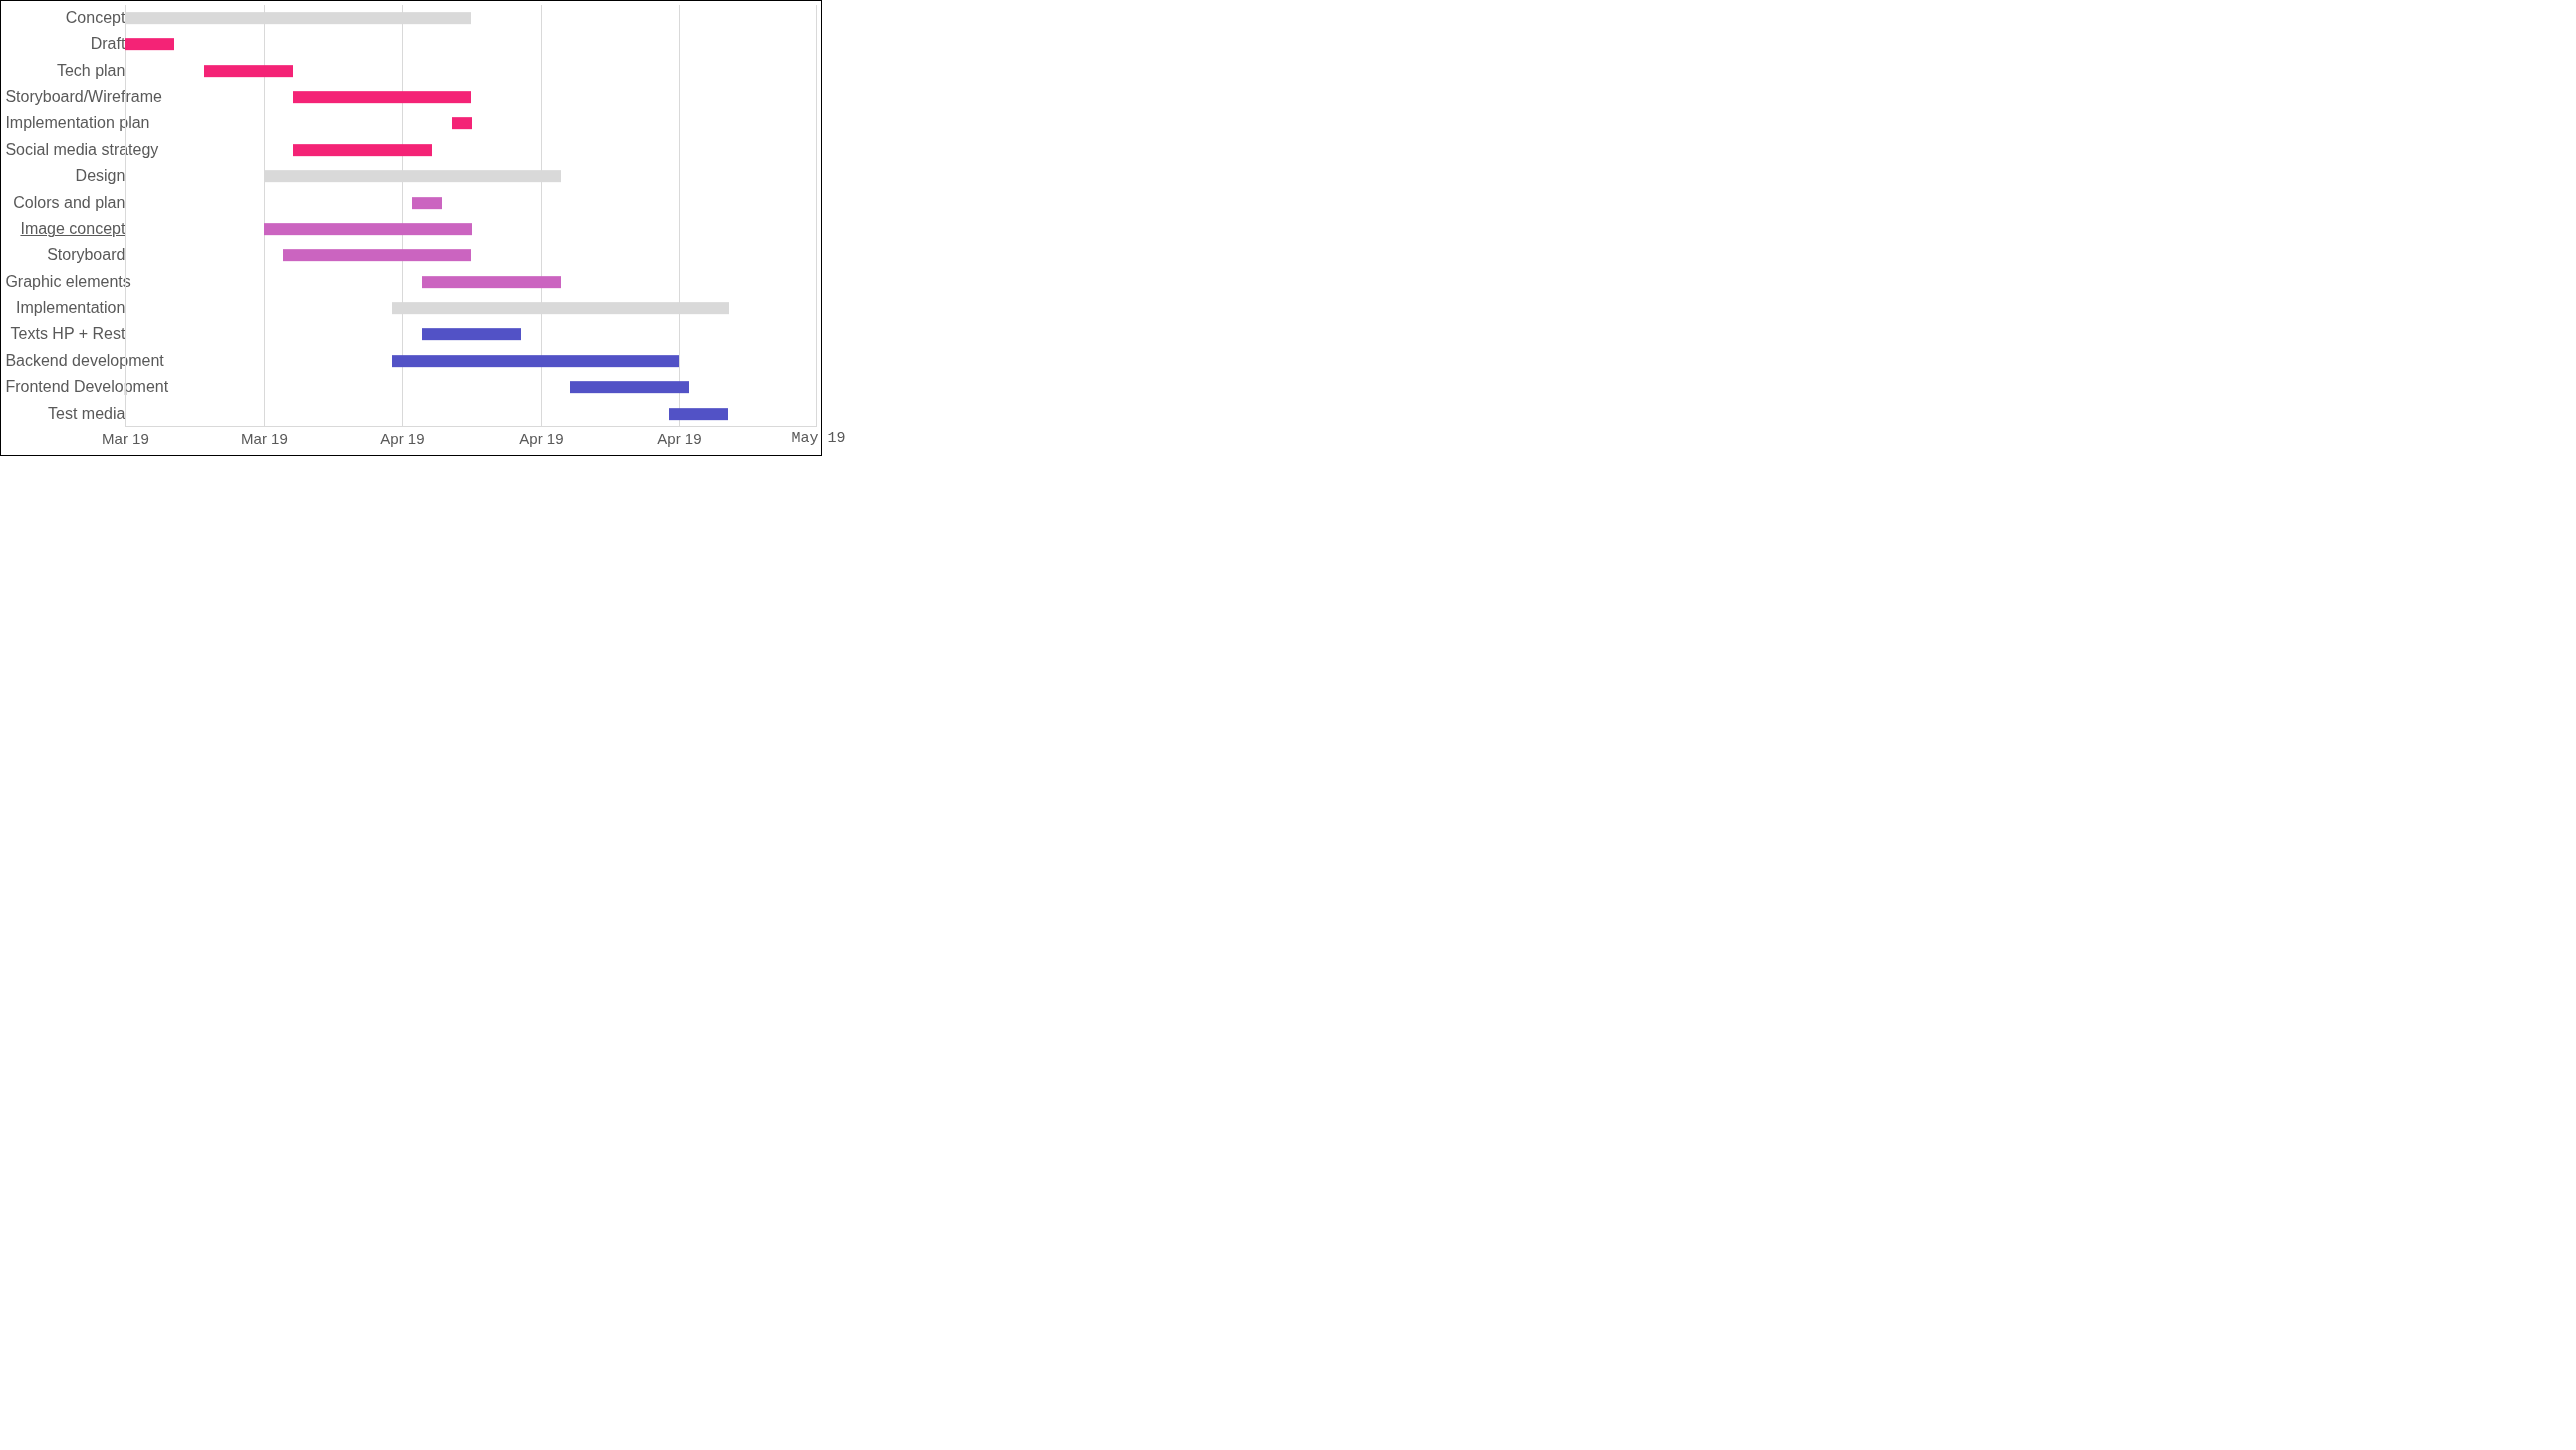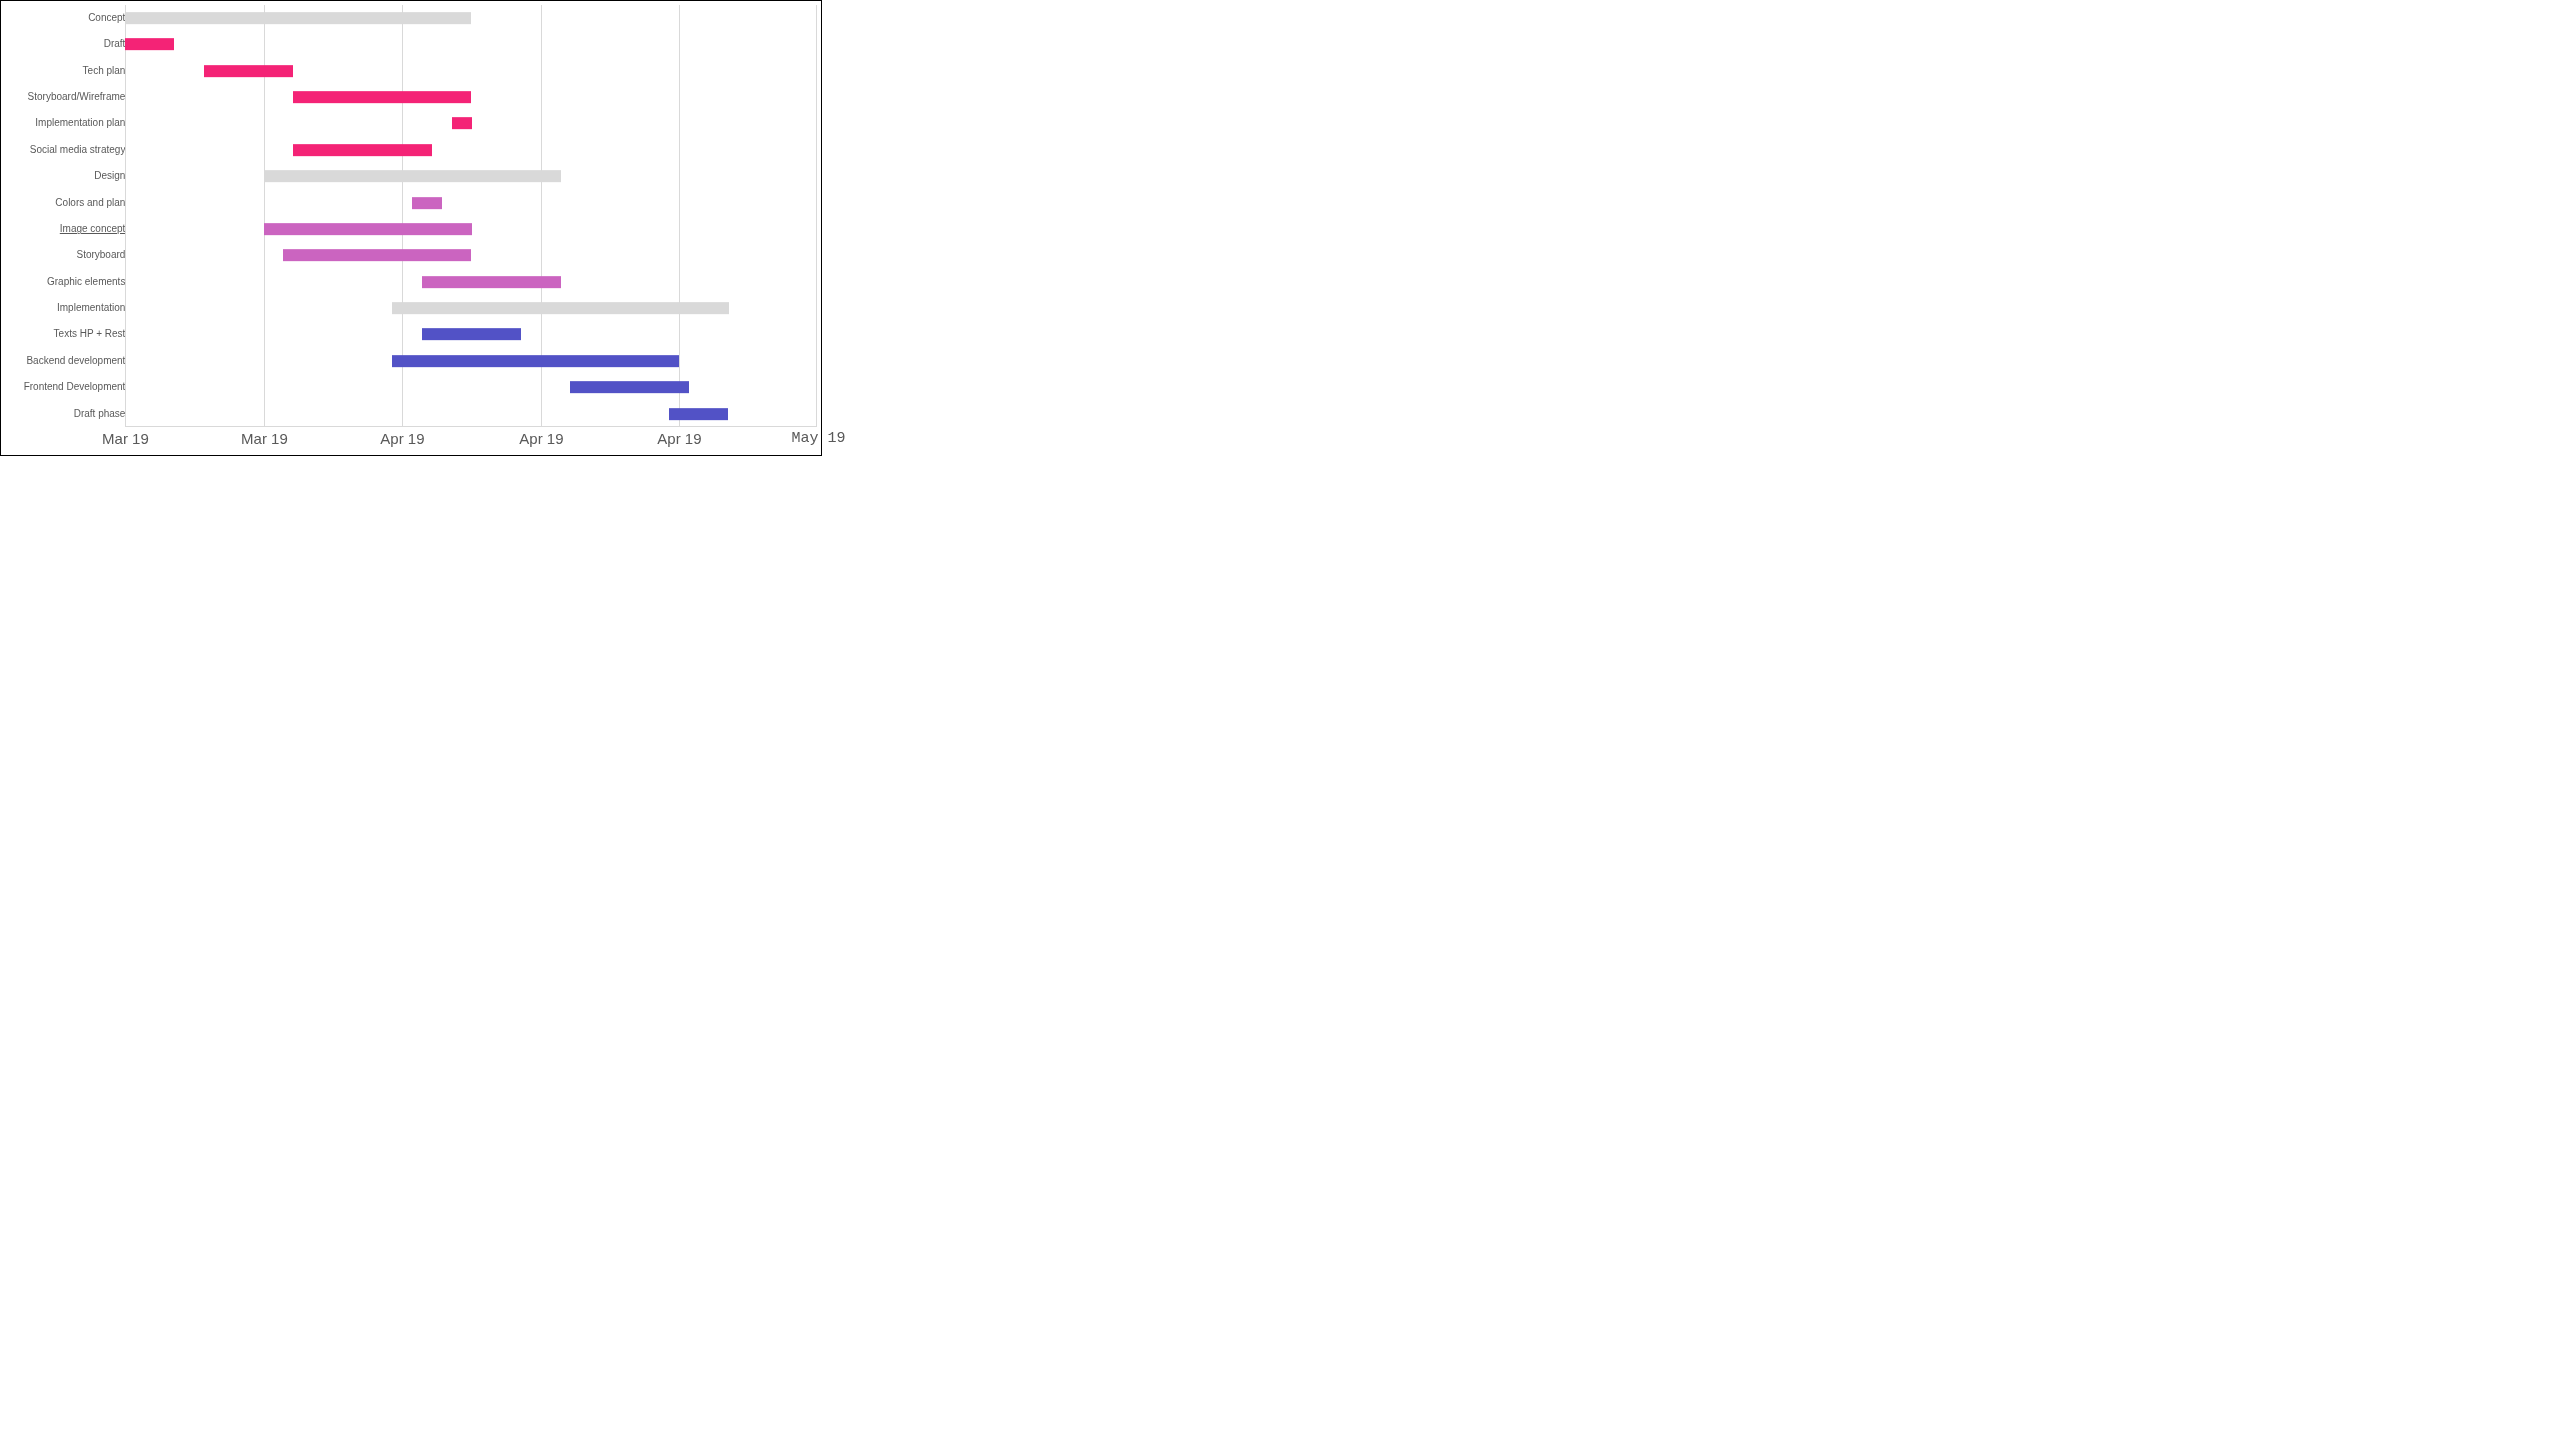--- a/index.html
+++ b/index.html
@@ -40,21 +40,21 @@
     left: 120px; right: 0; bottom: 0;
     height: 25px;
   }
   .row {
     position: absolute;
     left: 0; right: 0;
     height: 26px;
     line-height: 26px;
   }
   .row .lbl {
-    font-size: 10px;
+    font-size: 16px;
     color: #595959;
     white-space: nowrap;
   }
   .bar {
     position: absolute;
     height: 11.7px;
     top: 50%;
     transform: translateY(-50%);
     border-radius: 0;
   }
@@ -88,21 +88,21 @@
         <div class="row" style="top: 132px; height: 26px; line-height: 26px;"><span class="lbl">Social media strategy</span></div>
         <div class="row" style="top: 158px; height: 26px; line-height: 26px;"><span class="lbl">Design</span></div>
         <div class="row" style="top: 185px; height: 26px; line-height: 26px;"><span class="lbl">Colors and plan</span></div>
         <div class="row" style="top: 211px; height: 26px; line-height: 26px; text-decoration: underline;"><span class="lbl">Image concept</span></div>
         <div class="row" style="top: 237px; height: 26px; line-height: 26px;"><span class="lbl">Storyboard</span></div>
         <div class="row" style="top: 264px; height: 26px; line-height: 26px;"><span class="lbl">Graphic elements</span></div>
         <div class="row" style="top: 290px; height: 26px; line-height: 26px;"><span class="lbl">Implementation</span></div>
         <div class="row" style="top: 316px; height: 26px; line-height: 26px;"><span class="lbl">Texts HP + Rest</span></div>
         <div class="row" style="top: 343px; height: 26px; line-height: 26px;"><span class="lbl">Backend development</span></div>
         <div class="row" style="top: 369px; height: 26px; line-height: 26px;"><span class="lbl">Frontend Development</span></div>
-        <div class="row" style="top: 396px; height: 26px; line-height: 26px;"><span class="lbl">Draft phase</span></div>
+        <div class="row" style="top: 396px; height: 26px; line-height: 26px;"><span class="lbl">Test media</span></div>
       </div>
     <div class="plot" id="plot" style="height: 422px;">
         <div class="gridline" style="left: 0px;"></div>
         <div class="gridline" style="left: 139px;"></div>
         <div class="gridline" style="left: 277px;"></div>
         <div class="gridline" style="left: 416px;"></div>
         <div class="gridline" style="left: 554px;"></div>
         <div class="row" style="top: 0px; height: 26px;">
           <div class="bar" style="left: 0px; width: 346px; background: rgb(217, 217, 217);"></div>
         </div>

